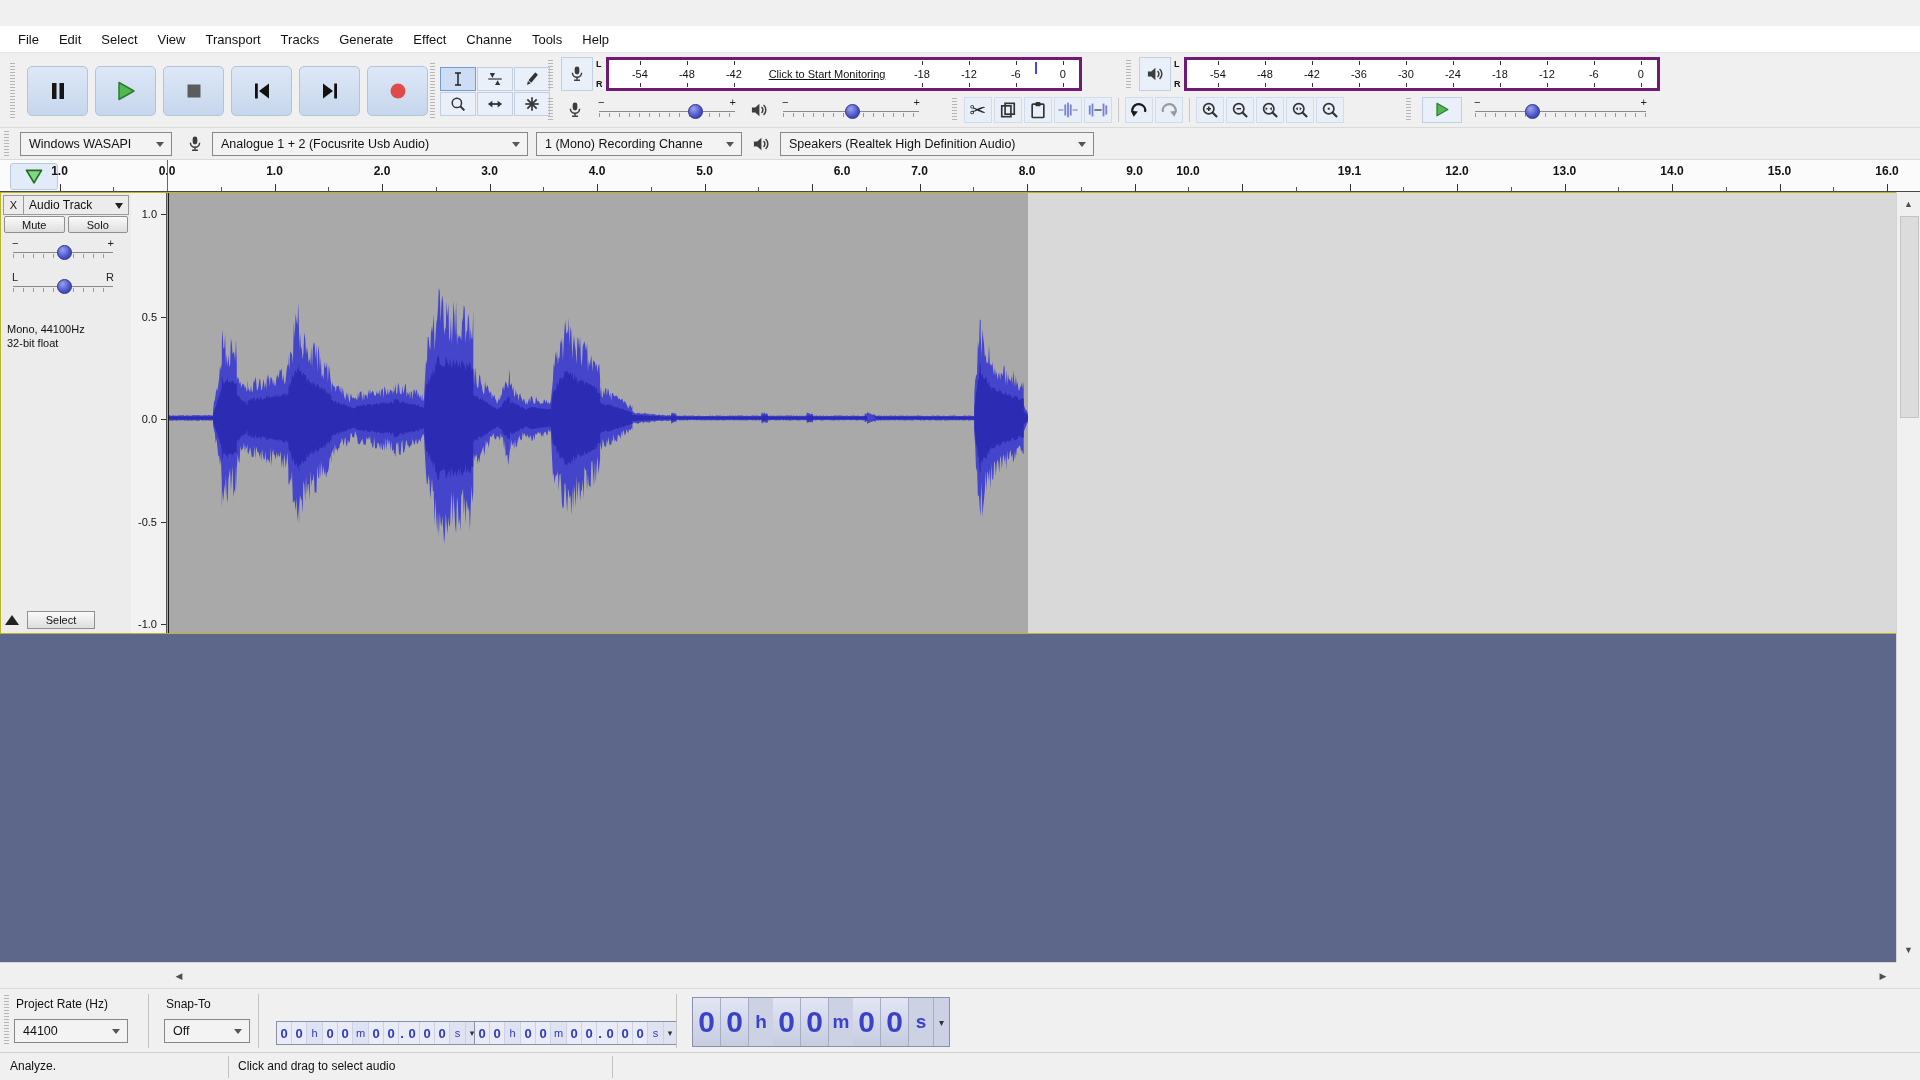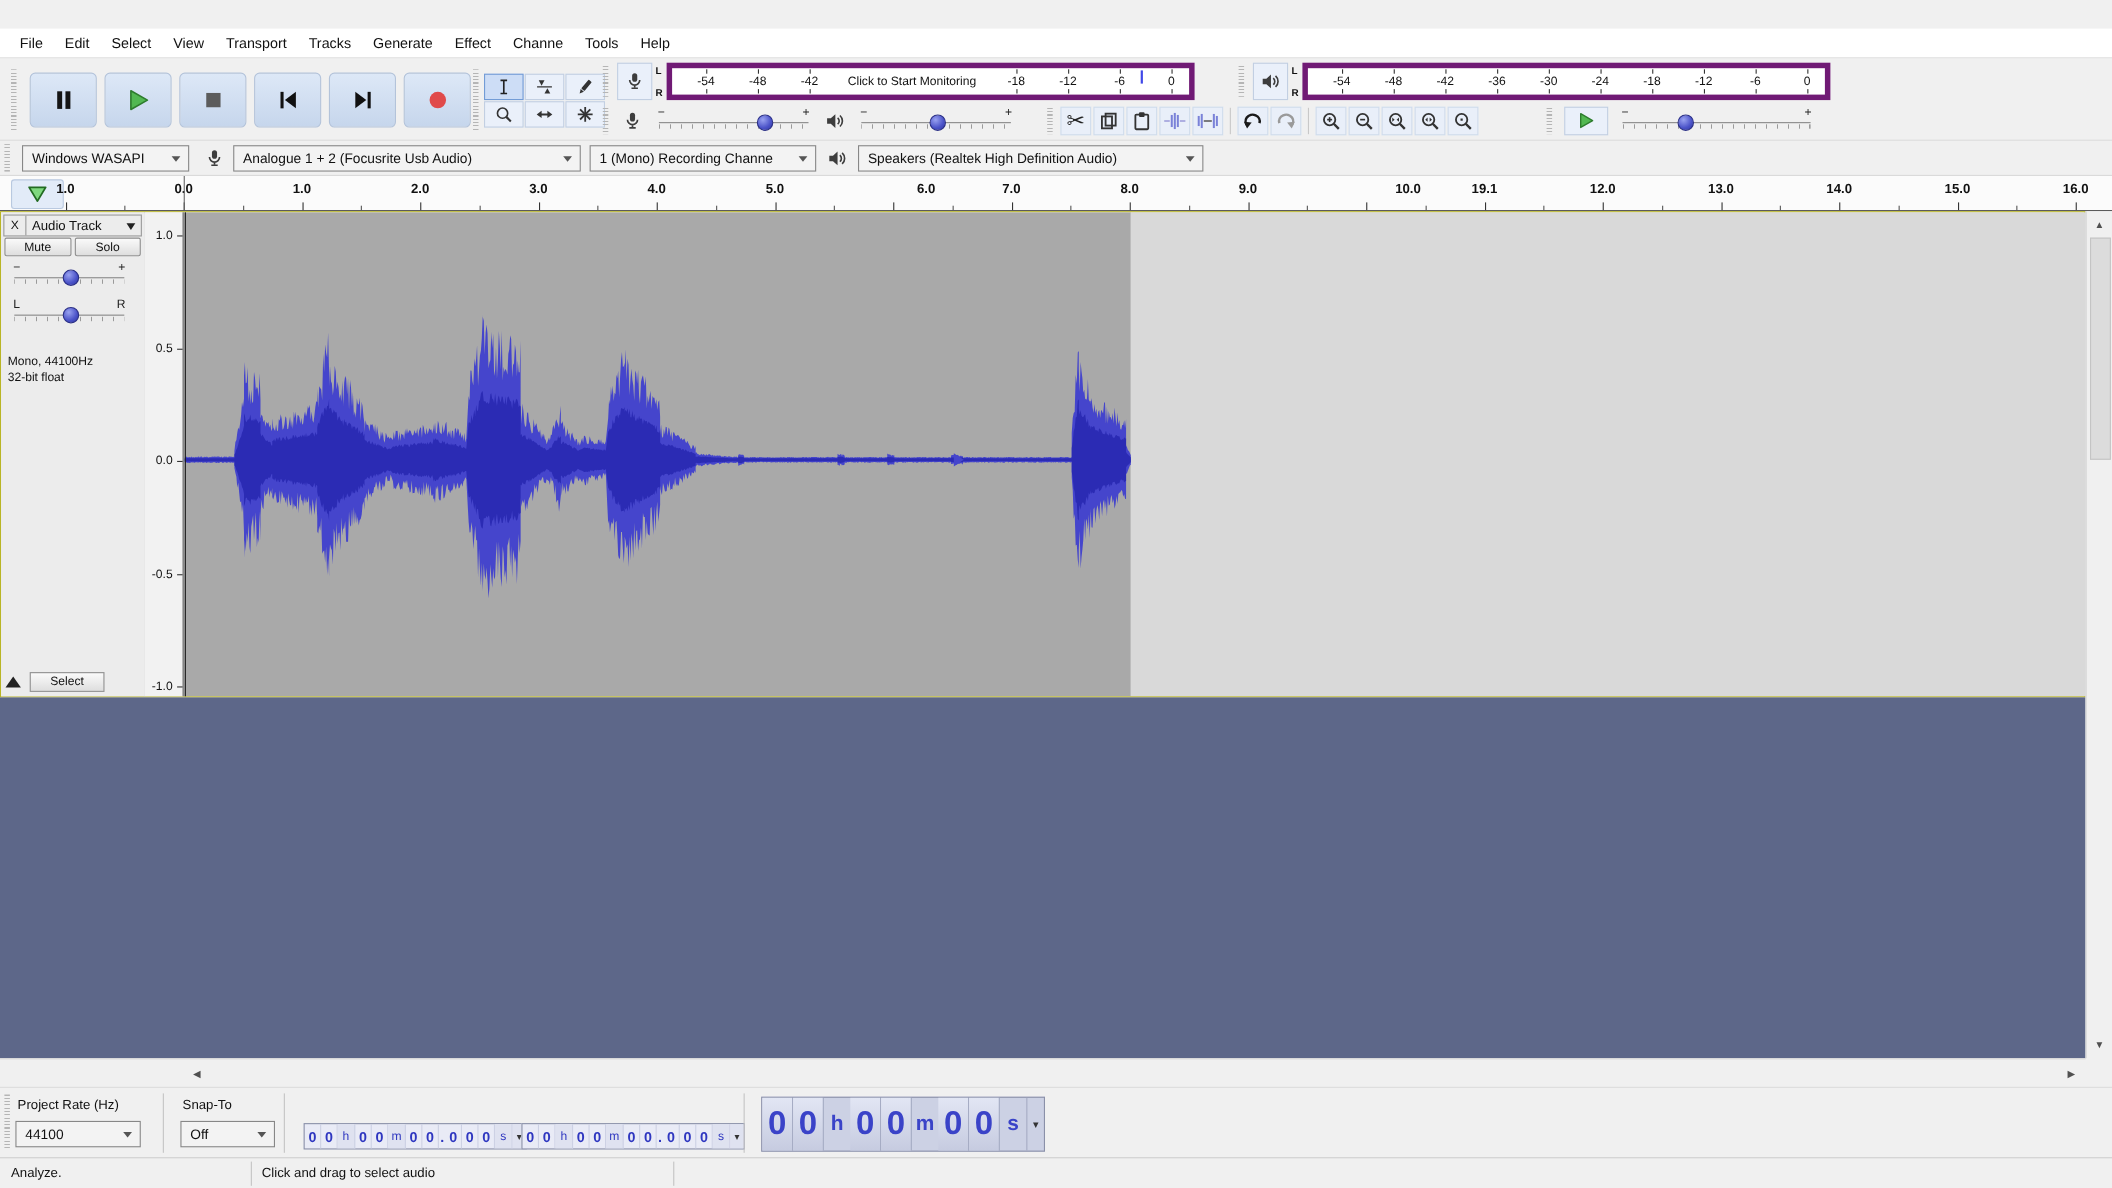--- a/index.html
+++ b/index.html
@@ -31,26 +31,26 @@
   #tools-grid{display:grid;grid-template-columns:repeat(3,36px);grid-auto-rows:24px;gap:1px;align-content:center;}
   .toolbtn{border:1px solid #c2cfe2;background:#eaf0fa;display:flex;align-items:center;justify-content:center;box-sizing:border-box;}
   .toolbtn.selected{background:#cdddf6;border-color:#739cd6;}
   .icon{display:flex;align-items:center;justify-content:center;}
   
   .meter-wrap{position:absolute;top:4px;height:34px;display:flex;align-items:stretch;gap:3px;}
   #rec-meter-wrap{left:548px;}
   #play-meter-wrap{left:1126px;}
   .meterbtn{width:30px;border:1px solid #c2cfe2;background:#eaf0fa;display:flex;align-items:center;justify-content:center;}
   .lrcol{display:flex;flex-direction:column;justify-content:space-between;padding:2px 0;font-size:9px;font-weight:bold;}
-  .meter{position:relative;width:470px;background:#fff;border:5px solid #701a75;}
+  .meter{position:relative;width:470px;background:#fff;border:3px solid #701a75;}
   .mtick{position:absolute;width:1px;background:#333;}
   .mt-top{top:1px;height:4px;}
   .mt-bot{bottom:1px;height:4px;}
   .mnum{position:absolute;top:50%;transform:translate(-50%,-50%);font-size:11px;}
-  .monitor{position:absolute;left:46.5%;top:50%;transform:translate(-50%,-50%);font-size:11px;white-space:nowrap;}
+  .monitor{position:absolute;left:46.5%;top:50%;transform:translate(-50%,-50%);font-size:11px;white-space:nowrap;text-decoration:underline;}
   .mpeak{position:absolute;top:2px;height:12px;width:2px;background:#4048e8;}
   
   #mixer{position:absolute;left:548px;top:42px;height:30px;display:flex;align-items:center;gap:4px;}
   .mixicon{width:26px;display:flex;justify-content:center;}
   .aslider{position:relative;height:28px;}
   #rec-slider,#play-slider{width:150px;}
   #speed-slider{width:185px;}
   #gain-slider,#pan-slider{width:114px;}
   .sl-end{position:absolute;top:0;font-size:11px;color:#222;}
   .sl-min{left:6px;}.sl-max{right:6px;}
@@ -624,21 +624,21 @@
         <span class="rlabel" style="left: 167px;">0.0</span>
         <span class="rlabel" style="left: 274.5px;">1.0</span>
         <span class="rlabel" style="left: 382px;">2.0</span>
         <span class="rlabel" style="left: 489.5px;">3.0</span>
         <span class="rlabel" style="left: 597px;">4.0</span>
         <span class="rlabel" style="left: 704.5px;">5.0</span>
         <span class="rlabel" style="left: 842px;">6.0</span>
         <span class="rlabel" style="left: 919.5px;">7.0</span>
         <span class="rlabel" style="left: 1027px;">8.0</span>
         <span class="rlabel" style="left: 1134.5px;">9.0</span>
-        <span class="rlabel" style="left: 1280px;">10.0</span>
+        <span class="rlabel" style="left: 1188px;">10.0</span>
         <span class="rlabel" style="left: 1349.5px;">19.1</span>
         <span class="rlabel" style="left: 1457px;">12.0</span>
         <span class="rlabel" style="left: 1564.5px;">13.0</span>
         <span class="rlabel" style="left: 1672px;">14.0</span>
         <span class="rlabel" style="left: 1779.5px;">15.0</span>
         <span class="rlabel" style="left: 1887px;">16.0</span>
         <i class="ruler-cursor" style="left: 167px;"></i>
       </div>
   </div>
 

